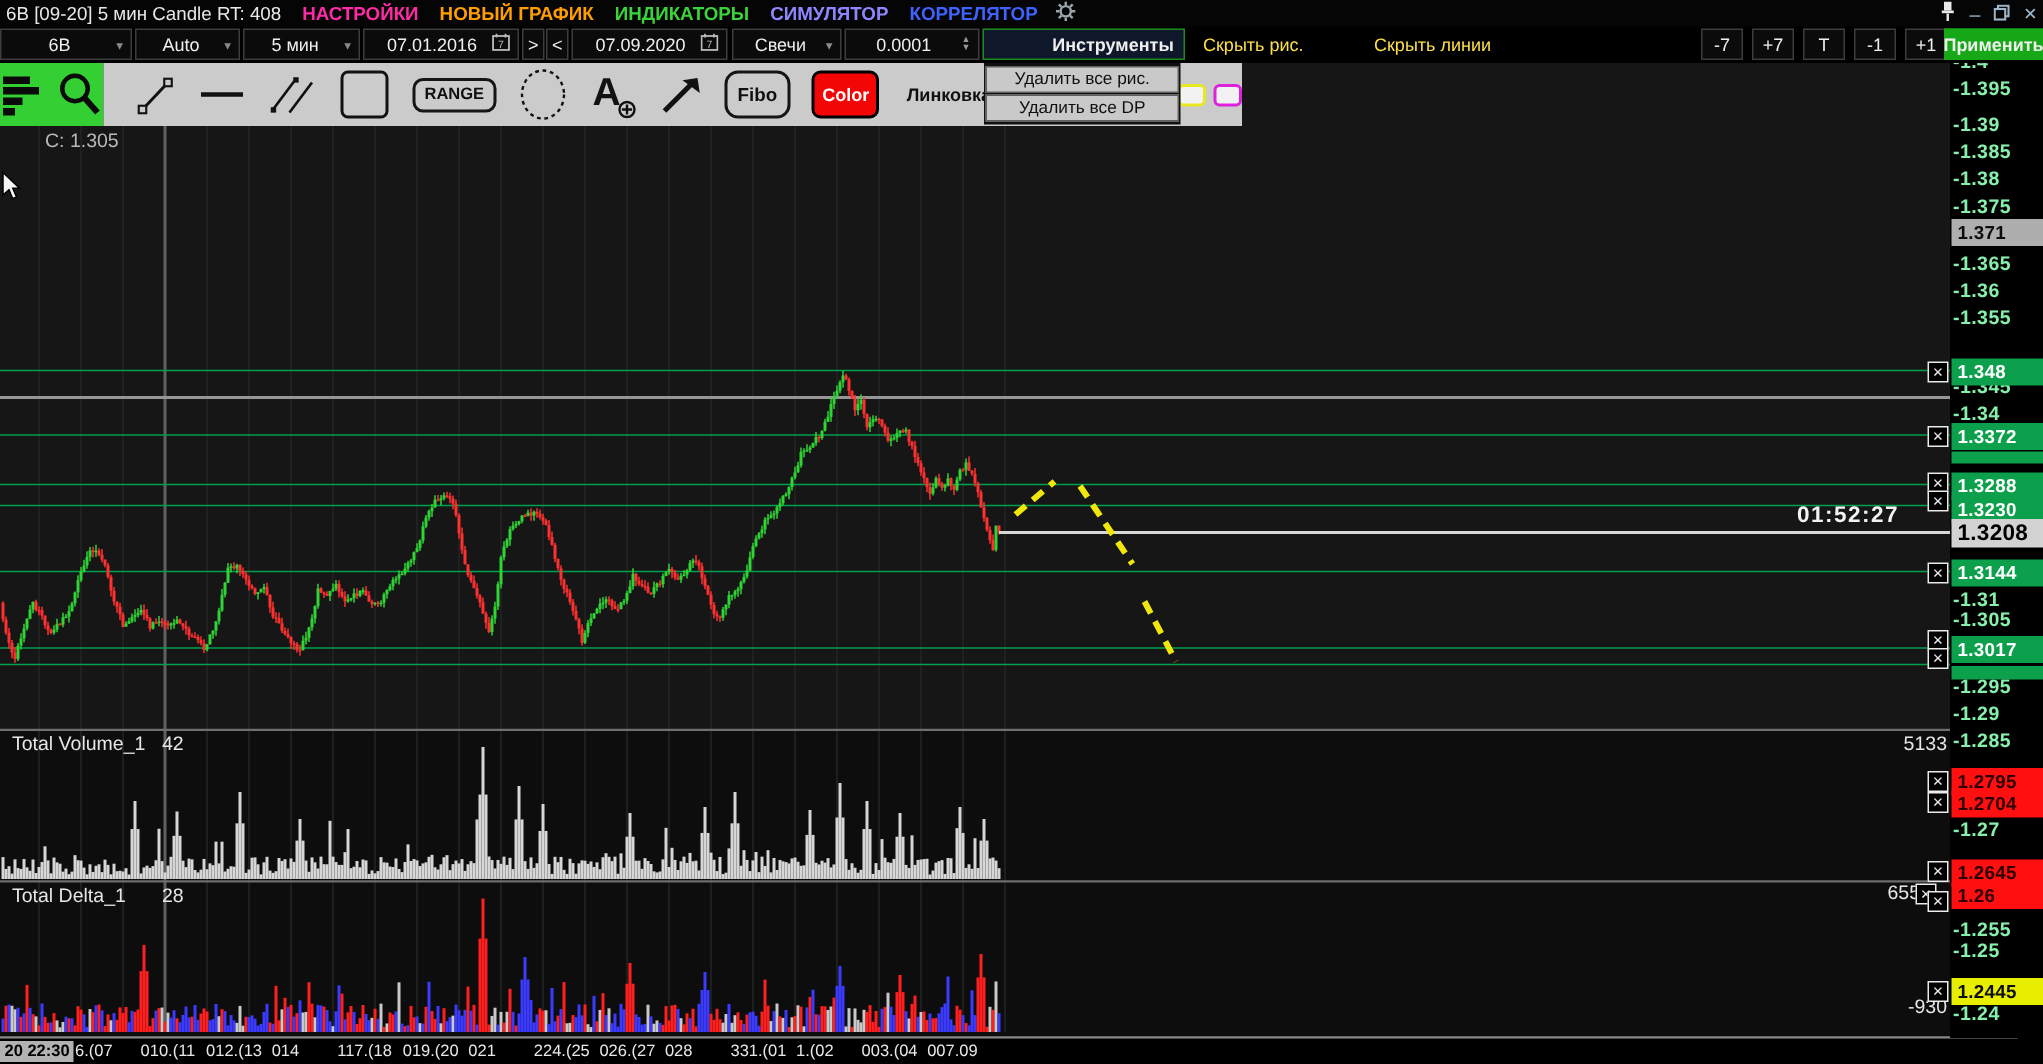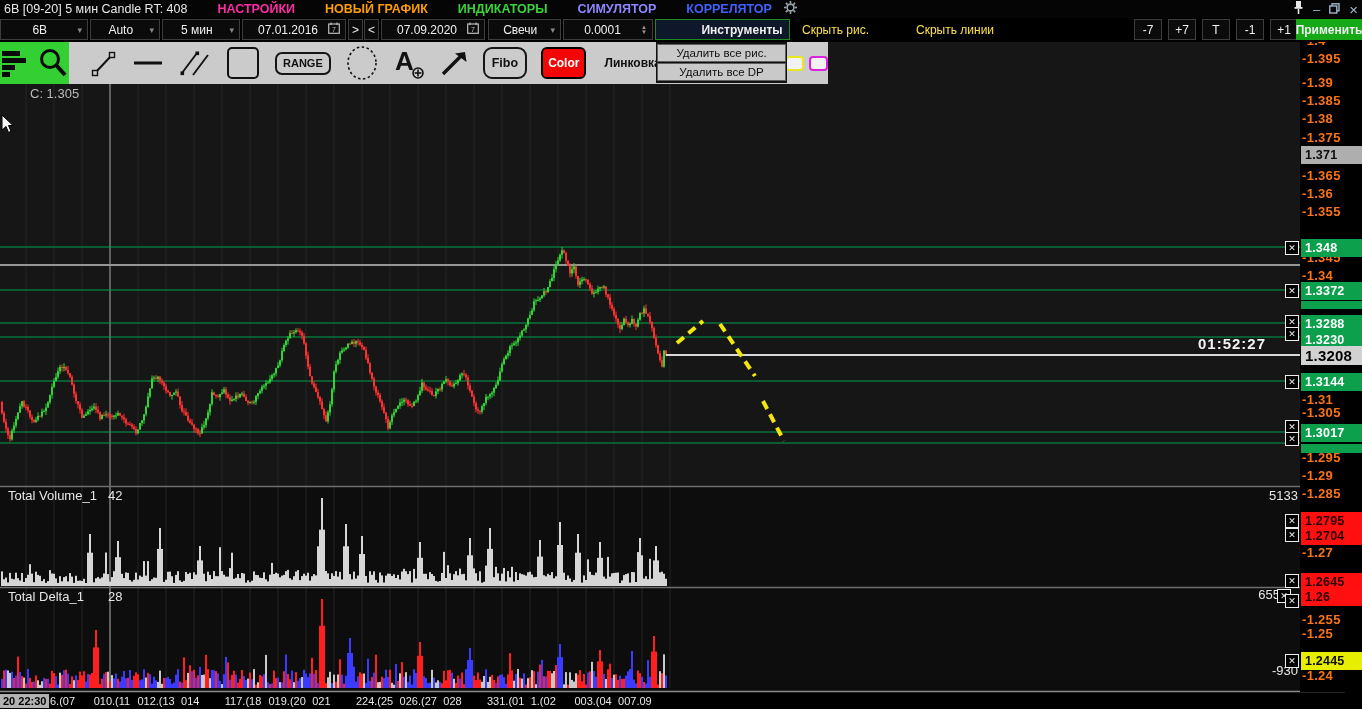--- a/index.html
+++ b/index.html
@@ -5,21 +5,21 @@
   html,body{margin:0;padding:0;background:#000;}
   *{box-sizing:border-box;}
   .stage{position:relative;width:1362px;height:709px;background:#000;overflow:hidden;
          font-family:"Liberation Sans",sans-serif;-webkit-font-smoothing:antialiased;}
   .abs{position:absolute;}
 
   
   .titlebar{left:0;top:0;width:1362px;height:18px;background:#050505;display:flex;align-items:center;color:#e8e8e8;font-size:12.5px;}
   .tb-title{margin-left:4px;white-space:nowrap;}
   .tb-menu{display:flex;margin-left:14px;gap:14px;font-weight:bold;font-size:12.5px;}
-  .tb-menu span{cursor:default;white-space:nowrap;margin-left:16px;}
+  .tb-menu span{cursor:default;white-space:nowrap;}
   .winbtns{position:absolute;right:4px;top:0;height:18px;display:flex;align-items:center;gap:9px;color:#9fb6c9;font-size:13px;}
   .gear{margin-left:12px;}
 
   
   .row2{left:0;top:18px;width:1362px;height:24px;background:#000;}
   .r2box{position:absolute;top:1px;height:21px;border:1px solid #3d3d3d;background:#0b0b0b;color:#efefef;
          font-size:12px;display:flex;align-items:center;padding:0 5px;white-space:nowrap;}
   .r2box .lbl{flex:1;text-align:center;}
   .caret{color:#8a8a8a;font-size:9px;margin-left:4px;}
   .r2btn{justify-content:center;}
@@ -44,21 +44,21 @@
   .dropmenu{left:656px;top:42px;width:131px;background:#101010;padding:1px;}
   .delbtn{width:129px;height:18px;margin:1px 0;background:#c9c9c9;border:1px solid #5f5f5f;color:#101010;
           font-size:11.5px;display:flex;align-items:center;justify-content:center;white-space:nowrap;}
 
   
   .closelabel{left:30px;top:86px;color:#b9b9b9;font-size:13px;}
   .countdown{left:1100px;top:335px;width:166px;text-align:right;color:#f2f2f2;font-size:15px;letter-spacing:1px;font-weight:bold;}
 
   
   .axis{left:1300px;top:42px;width:62px;height:650px;background:#000;overflow:hidden;}
-  .tick{position:absolute;left:2px;color:#f97316;font-size:13px;font-weight:bold;white-space:nowrap;letter-spacing:.3px;}
+  .tick{position:absolute;left:2px;color:#86efac;font-size:13px;font-weight:bold;white-space:nowrap;letter-spacing:.3px;}
   .level{position:absolute;left:1px;width:61px;height:18px;font-size:12.5px;font-weight:bold;
          display:flex;align-items:center;padding-left:4px;letter-spacing:.2px;}
   .level.big{height:19px;font-size:15px;width:61px;}
   .xbox{position:absolute;width:14px;height:14px;background:#000;border:1px solid #ececec;color:#ececec;
         font-size:9px;line-height:12px;text-align:center;cursor:pointer;}
 
   
   .ptext{color:#e6e6e6;font-size:13px;white-space:nowrap;}
   .pright{text-align:right;}
 

